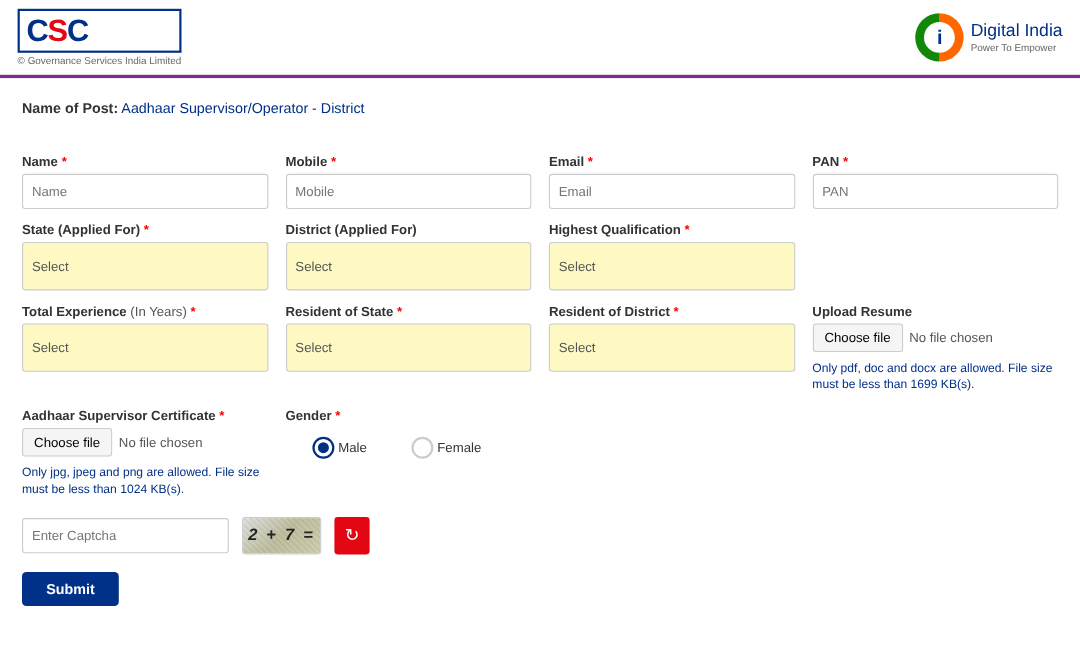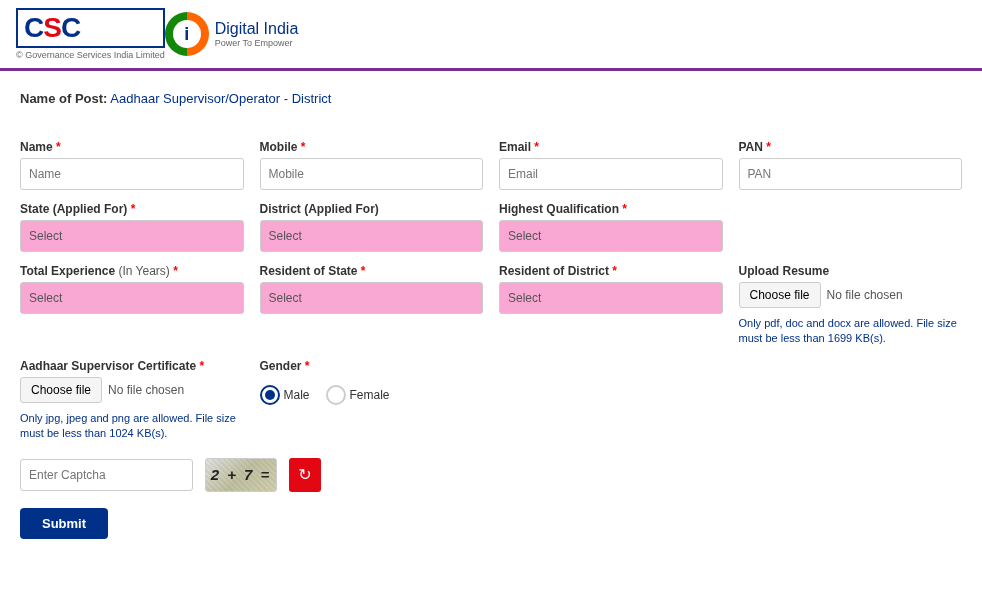--- a/index.html
+++ b/index.html
@@ -1,21 +1,21 @@
 <!DOCTYPE html>
 <html><head>
   <meta charset="utf-8">
   <style>
     * { box-sizing: border-box; margin: 0; padding: 0; }
     body { font-family: Arial, sans-serif; font-size: 13px; background: #fff; color: #333; }
 
     .header {
       display: flex;
       align-items: center;
-      justify-content: flex-start;
+      justify-content: space-between;
       padding: 8px 16px;
       border-bottom: 3px solid #7b2d8b;
       background: #fff;
     }
 
     .header-left { display: flex; align-items: center; }
     .csc-logo {
       font-size: 28px;
       font-weight: bold;
       color: #003087;
@@ -77,22 +77,22 @@
       outline: none;
       height: 32px;
     }
 
     .select-field {
       border: 1px solid #ccc;
       border-radius: 3px;
       padding: 6px 8px;
       font-size: 12px;
       color: #555;
-      background: #f9a8d4;
-      height: 32px;
+      background: #fef9c3;
+      height: 44px;
       display: flex;
       align-items: center;
       cursor: pointer;
     }
 
     .file-upload-group {
       display: flex;
       align-items: center;
       gap: 6px;
     }
@@ -135,20 +135,21 @@
       display: flex;
       align-items: center;
       gap: 16px;
       margin-top: 8px;
     }
     .gender-option {
       display: flex;
       align-items: center;
       gap: 4px;
       font-size: 12px;
+      margin-left: 24px;
     }
     .radio-circle {
       width: 20px; height: 20px;
       border-radius: 50%;
       border: 2px solid #ccc;
       display: flex; align-items: center; justify-content: center;
       cursor: pointer;
     }
     .radio-circle.selected {
       border-color: #003087;
@@ -166,21 +167,21 @@
       align-items: center;
       gap: 12px;
       margin-bottom: 16px;
     }
     .captcha-input {
       border: 1px solid #ccc;
       border-radius: 3px;
       padding: 6px 8px;
       font-size: 12px;
       height: 32px;
-      width: 173px;
+      width: 188px;
     }
     .captcha-image {
       width: 72px; height: 34px;
       background: linear-gradient(135deg, #e0e0e0 0%, #c0c0a0 50%, #d0d0b0 100%);
       border: 1px solid #ccc;
       border-radius: 3px;
       display: flex; align-items: center; justify-content: center;
       font-size: 14px; font-weight: bold;
       color: #333;
       letter-spacing: 2px;

